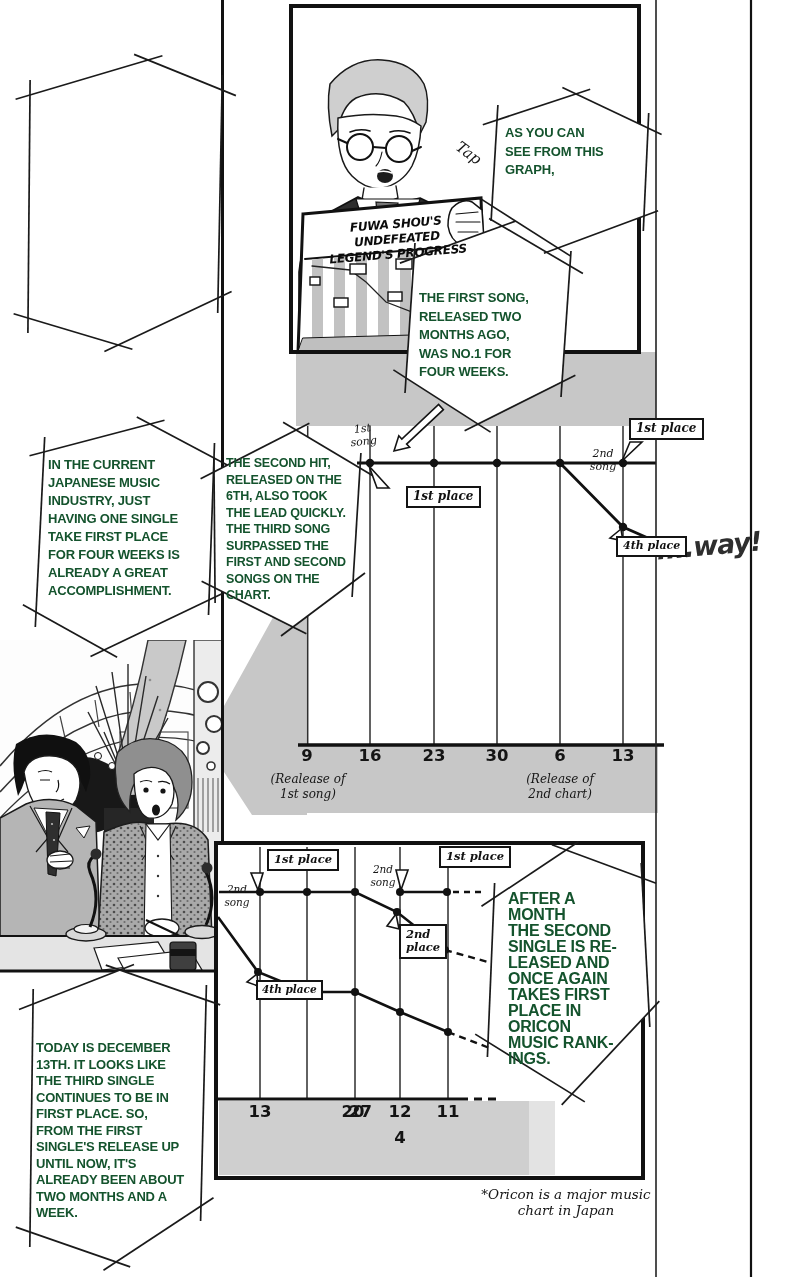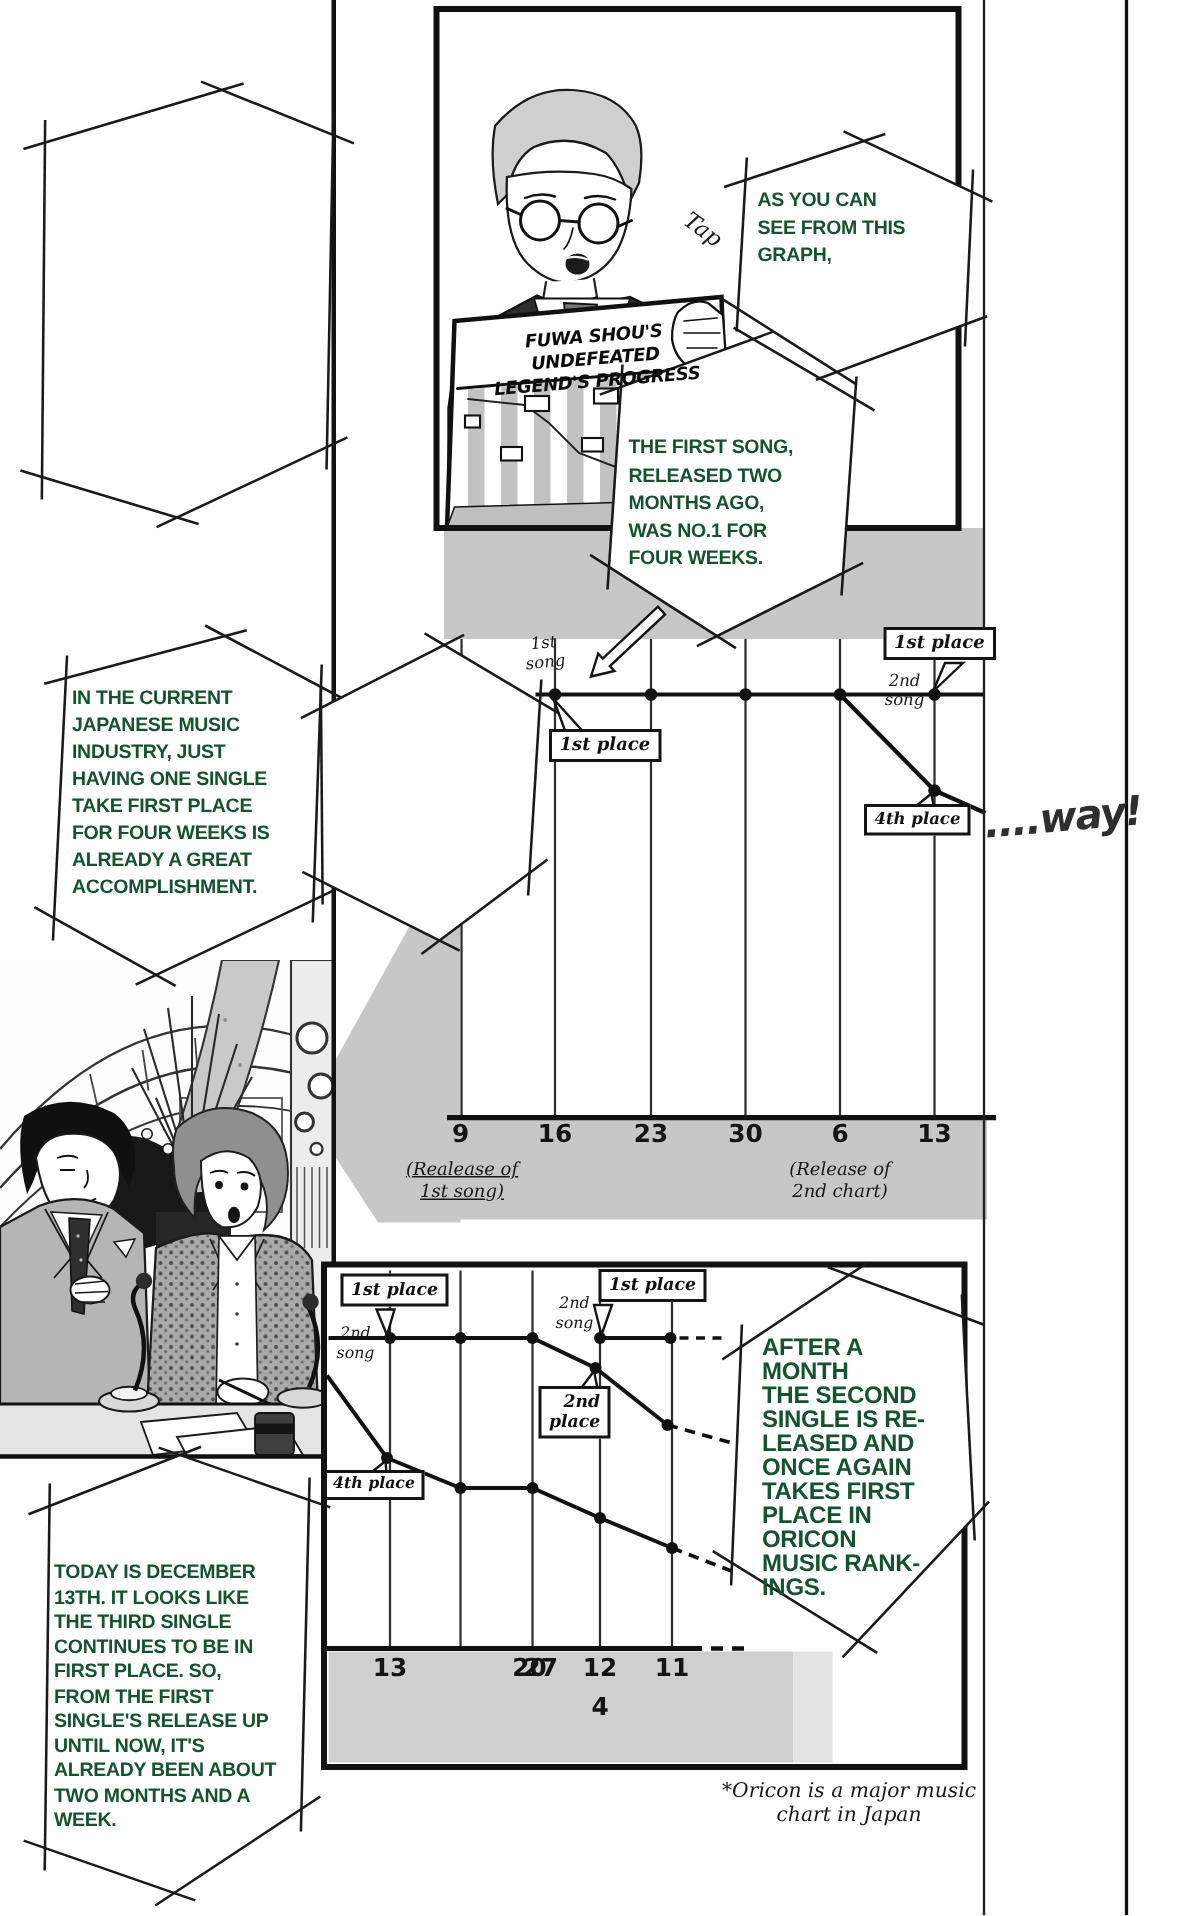--- a/index.html
+++ b/index.html
@@ -6,22 +6,22 @@
   #page{position:relative;width:800px;height:1277px;background:#fff;overflow:hidden;
         font-family:"Liberation Sans",sans-serif;}
   #art{position:absolute;left:0;top:0;}
   .dlg{position:absolute;font-family:"Liberation Sans",sans-serif;font-weight:700;
        font-size:13px;line-height:18px;text-align:left;white-space:pre-line;
        color:#14532d;letter-spacing:-0.2px;}
   .hand{position:absolute;font-family:"DejaVu Serif",serif;font-style:italic;
         color:#161616;white-space:pre-line;text-align:center;}
   .callout{position:absolute;font-family:"DejaVu Serif",serif;font-style:italic;
         font-weight:700;font-size:12px;line-height:13px;background:#fff;
-        border:2px solid #141414;padding:2px 5px 3px;text-align:right;
-        white-space:pre-line;color:#111;}
+        border:2px solid #141414;padding:2px 5px 3px;text-align:left;
+        white-space:pre-line;color:#111;margin-left:40px;}
   .num{position:absolute;font-family:"DejaVu Sans",sans-serif;font-weight:700;
        font-size:16.5px;color:#141414;width:34px;text-align:center;margin-left:-17px;}
   .board-title{position:absolute;left:313px;top:217px;width:168px;
        font-family:"DejaVu Sans",sans-serif;font-weight:700;font-style:italic;
        font-size:12px;line-height:15px;text-align:center;color:#0b0b0b;
        transform:rotate(-4.6deg);white-space:pre-line;letter-spacing:-0.3px;}
   .way{position:absolute;left:656px;top:530px;font-family:"DejaVu Sans",sans-serif;
        font-weight:700;font-style:italic;font-size:27px;color:#2e2e2e;
        transform:rotate(-5deg);letter-spacing:-1px;}
   .tap{position:absolute;left:455px;top:144px;font-size:15px;transform:rotate(36deg);}
@@ -283,20 +283,29 @@
 </svg>
 
 <div class="dlg" style="left:48px;top:456px;width:160px;">IN THE CURRENT
 JAPANESE MUSIC
 INDUSTRY, JUST
 HAVING ONE SINGLE
 TAKE FIRST PLACE
 FOR FOUR WEEKS IS
 ALREADY A GREAT
 ACCOMPLISHMENT.</div>
+<div class="dlg" style="left:226px;top:455px;width:128px;font-size:12.5px;line-height:16.5px;">THE SECOND HIT,
+RELEASED ON THE
+6TH, ALSO TOOK
+THE LEAD QUICKLY.
+THE THIRD SONG
+SURPASSED THE
+FIRST AND SECOND
+SONGS ON THE
+CHART.</div>
 <div class="dlg" style="left:419px;top:289px;width:140px;line-height:18.5px;">THE FIRST SONG,
 RELEASED TWO
 MONTHS AGO,
 WAS NO.1 FOR
 FOUR WEEKS.</div>
 <div class="dlg" style="left:505px;top:124px;width:134px;line-height:18.5px;">AS YOU CAN
 SEE FROM THIS
 GRAPH,</div>
 <div class="dlg" style="left:508px;top:891px;width:128px;font-size:16px;line-height:16px;">AFTER A MONTH
 THE SECOND
@@ -332,21 +341,21 @@
 song</div>
 <div class="hand" style="left:584px;top:447px;width:38px;font-size:11px;line-height:13px;">2nd
 song</div>
 
 <div class="num" style="left:307px;top:746px;">9</div>
 <div class="num" style="left:370px;top:746px;">16</div>
 <div class="num" style="left:434px;top:746px;">23</div>
 <div class="num" style="left:497px;top:746px;">30</div>
 <div class="num" style="left:560px;top:746px;">6</div>
 <div class="num" style="left:623px;top:746px;">13</div>
-<div class="hand" style="left:258px;top:772px;width:100px;font-size:12px;line-height:14.5px;text-decoration:underline;">(Realease of
+<div class="hand" style="left:258px;top:772px;width:100px;font-size:12px;line-height:14.5px;">(Realease of
 1st song)</div>
 <div class="hand" style="left:510px;top:772px;width:100px;font-size:12px;line-height:14.5px;">(Release of
 2nd chart)</div>
 
 <div class="callout" style="left:227px;top:849px;font-size:11.5px;">1st place</div>
 <div class="callout" style="left:399px;top:846px;font-size:11.5px;">1st place</div>
 <div class="callout" style="left:359px;top:924px;width:34px;font-size:11.5px;">2nd place</div>
 <div class="callout" style="left:216px;top:980px;font-size:10.5px;padding:1px 4px 2px;">4th place</div>
 <div class="hand" style="left:219px;top:883px;width:36px;font-size:10.5px;line-height:12.5px;">2nd
 song</div>

